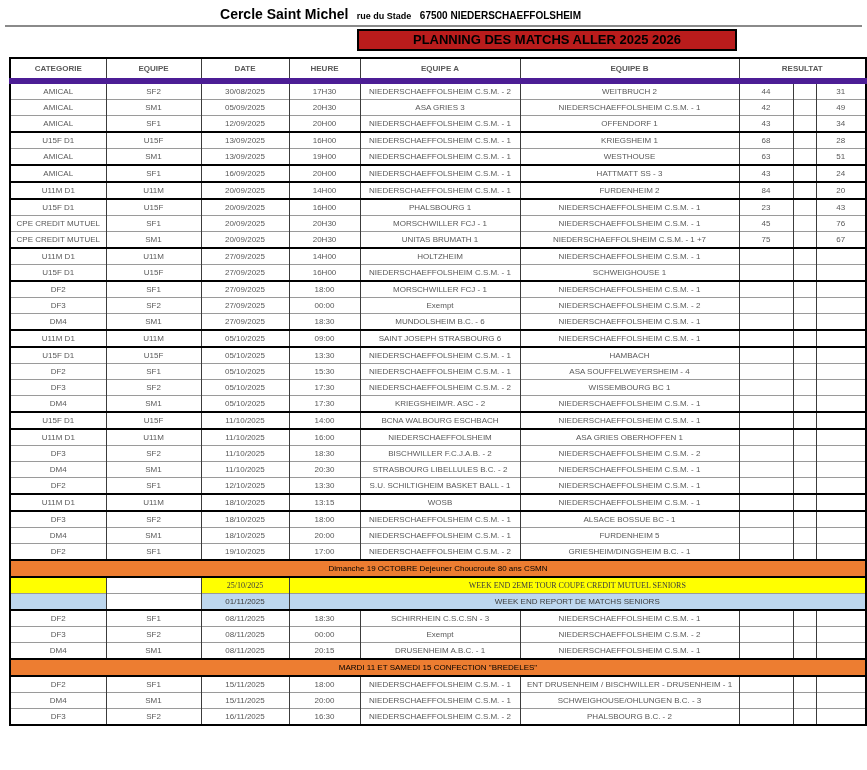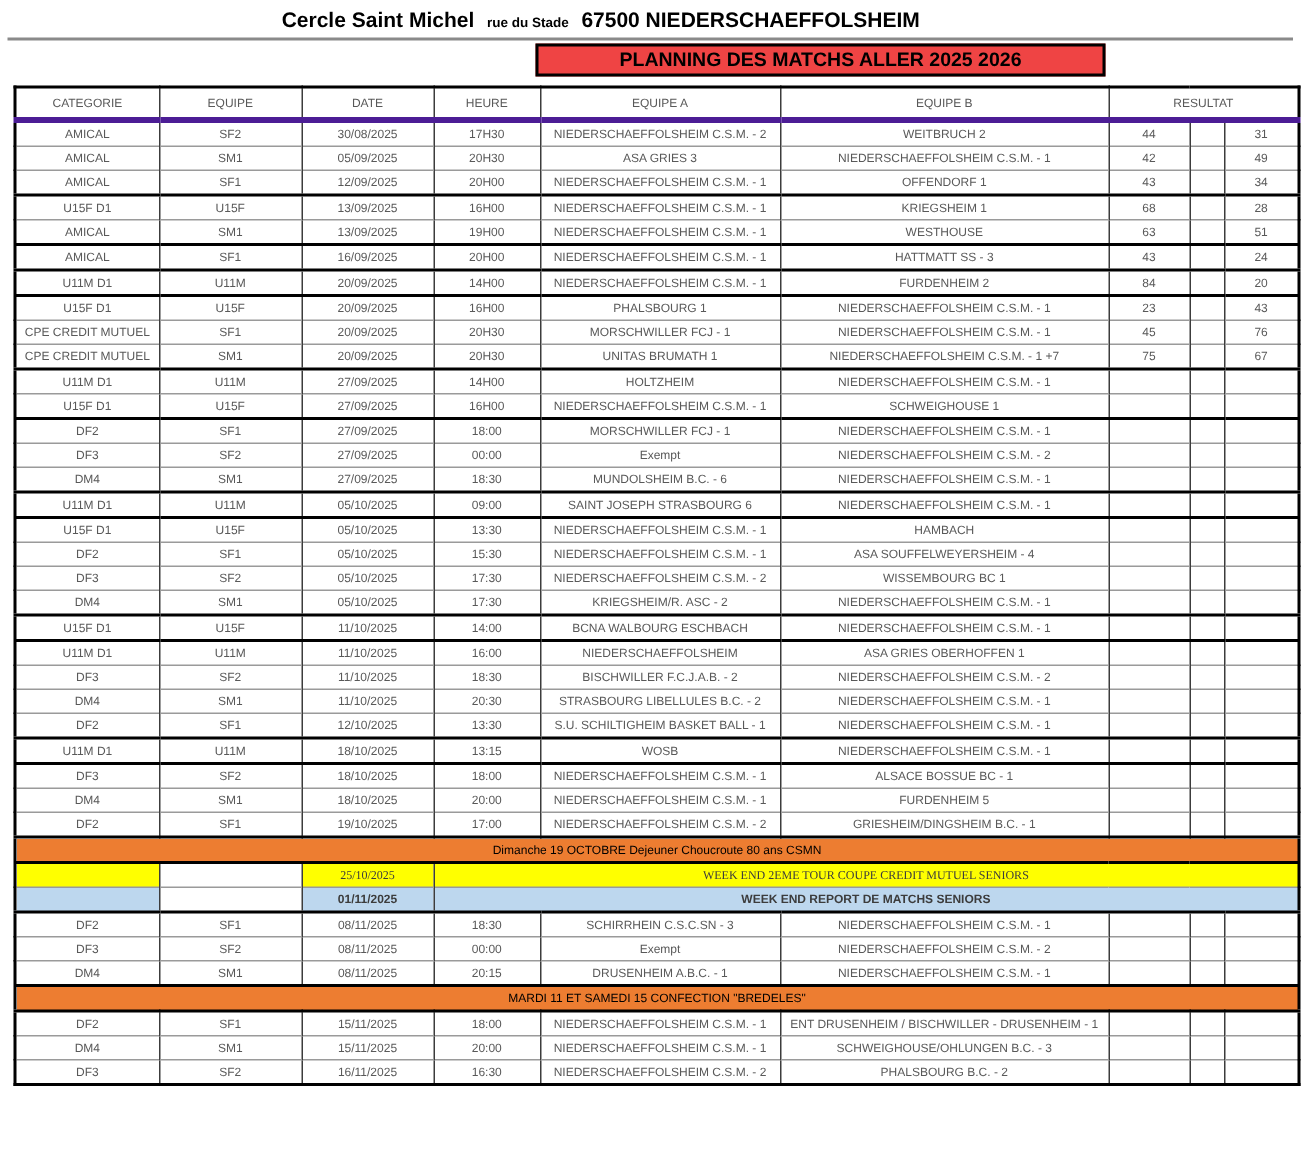--- a/index.html
+++ b/index.html
@@ -3,54 +3,54 @@
 <meta charset="utf-8">
 <style>
   html,body{margin:0;padding:0;background:#fff;}
   body{width:867px;height:770px;font-family:"Liberation Sans",sans-serif;color:#000;overflow:hidden;}
   .page{width:867px;height:770px;position:relative;}
 
   
   .doc-header{padding-top:5px;text-align:center;margin-right:66px;}
   .club-name{font-size:14px;font-weight:bold;}
   .club-street{font-size:9px;font-weight:bold;margin:0 4px;}
-  .club-city{font-size:14px;font-weight:bold;margin-top:45px;}
+  .club-city{font-size:10px;font-weight:bold;margin-top:45px;}
   .header-rule{border-bottom:2px solid #8a8a8a;margin:2px 5px 0 5px;}
 
   .correspondant-box{
     margin:1px 0 0 186px;width:547px;border:1px solid #000;
     font-size:8px;font-weight:bold;text-align:center;line-height:10px;height:10px;
     white-space:nowrap;overflow:hidden;
   }
   .planning-box{
     margin:2px 0 0 357px;width:376px;height:18px;border:2px solid #000;
-    background:#ef4444;color:#000;font-size:13px;font-weight:bold;
+    background:#b91c1c;color:#000;font-size:13px;font-weight:bold;
     text-align:center;line-height:18px;white-space:nowrap;
   }
 
   
   table.planning{
     border-collapse:collapse;table-layout:fixed;
     margin:6px 0 0 9px;width:856px;
     font-size:8px;color:#595959;
   }
   table.planning{border:2px solid #000;}
   .planning th,.planning td{
     border-left:1px solid #3c3c3c;border-top:1px solid #9a9a9a;
     padding:0 2px;text-align:center;vertical-align:middle;
     white-space:nowrap;overflow:hidden;height:15px;
   }
-  .planning thead th{font-weight:normal;height:19px;border-bottom:4px solid #4c1d95;border-top:none;}
+  .planning thead th{font-weight:bold;height:19px;border-bottom:6px solid #4c1d95;border-top:none;}
   .planning tr.thick td{border-top:2px solid #000;}
   .planning tr.banner td{
     background:#ed7d31;color:#000;border-top:2px solid #000;border-bottom:2px solid #000;
   }
   .planning tr.note td{color:#3c3c3c;}
   .planning tr.note.yellow td{background:#ffff00;font-family:Liberation Serif, serif;}
-  .planning tr.note.blue td{background:#bdd7ee;font-weight:bold;}
+  .planning tr.note.blue td{background:#bdd7ee;}
   .planning tr.note td.equipe-blank{background:#fff;}
 </style>
 </head>
 <body>
 
 <div class="page">
 
   <div class="doc-header">
     <span class="club-name">Cercle Saint Michel</span>
     <span class="club-street">rue du Stade</span>

